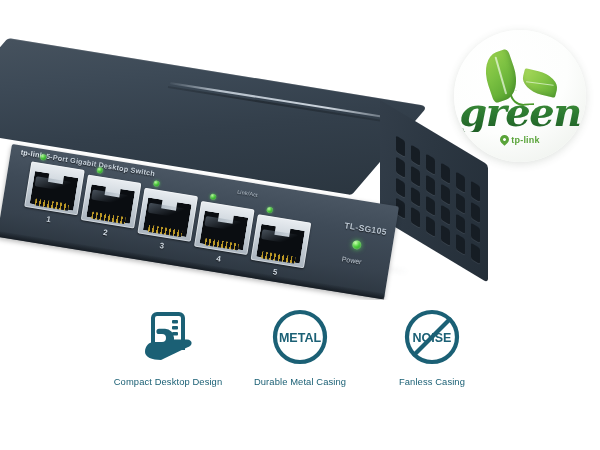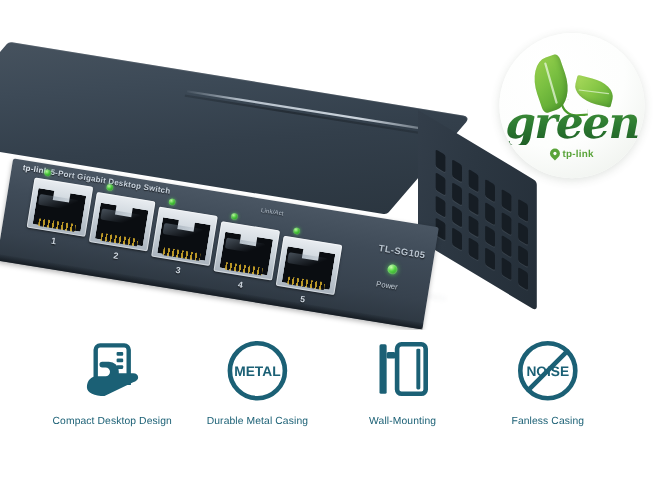--- a/index.html
+++ b/index.html
@@ -564,37 +564,20 @@
     <div class="feature">
       <div class="feature-icon">
         <svg width="58" height="58" viewBox="0 0 58 58" aria-hidden="true">
           <circle cx="29" cy="29" r="25" fill="none" stroke="#1b6075" stroke-width="4.2"></circle>
           <text x="29" y="33.5" text-anchor="middle" font-family="Liberation Sans, sans-serif" font-size="12.5" font-weight="bold" fill="#1b6075">METAL</text>
         </svg>
       </div>
       <div class="feature-label">Durable Metal Casing</div>
     </div>
 
-    <div class="feature">
-      <div class="feature-icon">
-        <svg width="58" height="58" viewBox="0 0 58 58" aria-hidden="true">
-          <g fill="#1b6075">
-
-            <rect x="8" y="5" width="6.5" height="45" rx="1.5"></rect>
-
-            <rect x="14.5" y="12" width="8" height="6" rx="1.5"></rect>
-
-            <rect x="24" y="5" width="26" height="45" rx="4" fill="none" stroke="#1b6075" stroke-width="4.2"></rect>
-
-            <rect x="41.5" y="9" width="3.6" height="37" rx="1.2"></rect>
-          </g>
-        </svg>
-      </div>
-      <div class="feature-label">Wall-Mounting</div>
-    </div>
 
     <div class="feature">
       <div class="feature-icon">
         <svg width="58" height="58" viewBox="0 0 58 58" aria-hidden="true">
           <circle cx="29" cy="29" r="25" fill="none" stroke="#1b6075" stroke-width="4.2"></circle>
           <text x="29" y="33.5" text-anchor="middle" font-family="Liberation Sans, sans-serif" font-size="12.5" font-weight="bold" fill="#1b6075">NOISE</text>
           <line x1="11.5" y1="46.5" x2="46.5" y2="11.5" stroke="#1b6075" stroke-width="4.2" stroke-linecap="round"></line>
         </svg>
       </div>
       <div class="feature-label">Fanless Casing</div>

